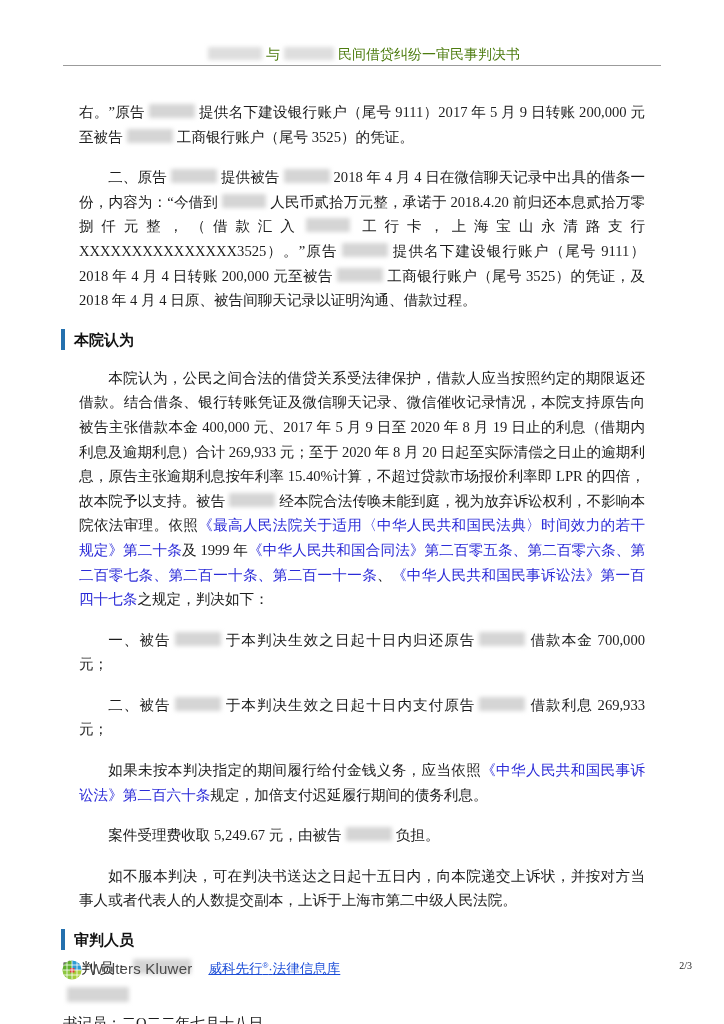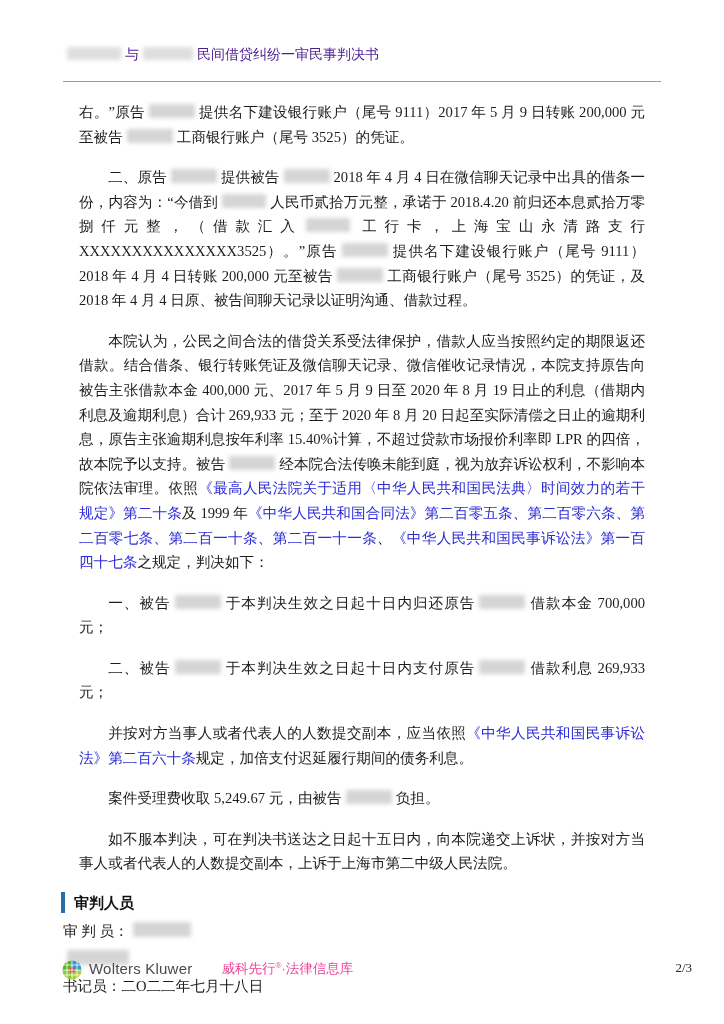--- a/index.html
+++ b/index.html
@@ -7,22 +7,22 @@
   body {
     width: 724px; height: 1024px; position: relative; overflow: hidden;
     font-family: "Liberation Serif", "DejaVu Serif", serif;
     color: #1c1c1c;
   }
   .page { position: absolute; inset: 0; background: #fff; }
 
   
   header {
     position: absolute; top: 46px; left: 63px; width: 598px;
-    font-size: 14px; color: #4c1d95;
-    padding-bottom: 17px; border-bottom: 1.5px solid #9b9b9b;
+    text-align: center; font-size: 14px; color: #4d7c0f;
+    padding-bottom: 1px; border-bottom: 1.5px solid #9b9b9b;
   }
 
   
   main {
     position: absolute; top: 84px; left: 63px; width: 598px;
     font-size: 14.6px; line-height: 24.6px; text-align: justify;
   }
   p.para { margin: 16px; }
   p.indent { text-indent: 2em; }
 
@@ -48,43 +48,44 @@
   .sig-line .blur-box { height: 15px; }
 
   
   footer {
     position: absolute; left: 62px; top: 960px; width: 630px;
     display: flex; align-items: flex-start;
     font-family: "Liberation Sans", "DejaVu Sans", sans-serif;
   }
   .logo { width: 20px; height: 20px; display: inline-block; margin-right: 7px; }
   .brand-en { font-size: 15px; color: #4a4a4a; letter-spacing: 0.2px; }
-  .brand-cn { font-size: 13.5px; color: #ec4899; margin-left: 29px; }
+  .brand-cn { font-size: 13.5px; color: #1d4ed8; margin-left: 16px; text-decoration: underline; }
   .brand-cn sup { font-size: 8px; }
   .page-num {
     margin-left: auto; font-family: "Liberation Serif", serif;
-    font-size: 13px; color: #222;
+    font-size: 10px; color: #222;
   }
 </style>
 </head>
 <body>
 
 <div class="page">
 
   <header>
     <div class="title" id="doc-title"><span class="blur-box title-blur" style="width: 54px;"></span><span>与</span><span class="blur-box title-blur" style="width: 50px;"></span><span>民间借贷纠纷一审民事判决书</span></div>
   </header>
 
   <main id="doc-body">
       <p class="para"><span>右。”原告</span><span class="blur-box" style="width: 46px;"></span><span>提供名下建设银行账户（尾号 9111）2017 年 5 月 9 日转账 200,000 元至被告</span><span class="blur-box" style="width: 46px;"></span><span>工商银行账户（尾号 3525）的凭证。</span></p>
       <p class="para indent"><span>二、原告</span><span class="blur-box" style="width: 46px;"></span><span>提供被告</span><span class="blur-box" style="width: 46px;"></span><span>2018 年 4 月 4 日在微信聊天记录中出具的借条一份，内容为：“今借到</span><span class="blur-box" style="width: 44px;"></span><span>人民币贰拾万元整，承诺于 2018.4.20 前归还本息贰拾万零捌仟元整，（借款汇入</span><span class="blur-box" style="width: 44px;"></span><span>工行卡，上海宝山永清路支行 XXXXXXXXXXXXXXX3525）。”原告</span><span class="blur-box" style="width: 46px;"></span><span>提供名下建设银行账户（尾号 9111）2018 年 4 月 4 日转账 200,000 元至被告</span><span class="blur-box" style="width: 46px;"></span><span>工商银行账户（尾号 3525）的凭证，及 2018 年 4 月 4 日原、被告间聊天记录以证明沟通、借款过程。</span></p>
+      <div class="section-header">本院认为</div>
       <p class="para indent"><span>本院认为，公民之间合法的借贷关系受法律保护，借款人应当按照约定的期限返还借款。结合借条、银行转账凭证及微信聊天记录、微信催收记录情况，本院支持原告向被告主张借款本金 400,000 元、2017 年 5 月 9 日至 2020 年 8 月 19 日止的利息（借期内利息及逾期利息）合计 269,933 元；至于 2020 年 8 月 20 日起至实际清偿之日止的逾期利息，原告主张逾期利息按年利率 15.40%计算，不超过贷款市场报价利率即 LPR 的四倍，故本院予以支持。被告</span><span class="blur-box" style="width: 46px;"></span><span>经本院合法传唤未能到庭，视为放弃诉讼权利，不影响本院依法审理。依照</span><a class="statute-link">《最高人民法院关于适用〈中华人民共和国民法典〉时间效力的若干规定》第二十条</a><span>及 1999 年</span><a class="statute-link">《中华人民共和国合同法》第二百零五条、第二百零六条、第二百零七条、第二百一十条、第二百一十一条</a><span>、</span><a class="statute-link">《中华人民共和国民事诉讼法》第一百四十七条</a><span>之规定，判决如下：</span></p>
       <p class="para indent"><span>一、被告</span><span class="blur-box" style="width: 46px;"></span><span>于本判决生效之日起十日内归还原告</span><span class="blur-box" style="width: 46px;"></span><span>借款本金 700,000 元；</span></p>
       <p class="para indent"><span>二、被告</span><span class="blur-box" style="width: 46px;"></span><span>于本判决生效之日起十日内支付原告</span><span class="blur-box" style="width: 46px;"></span><span>借款利息 269,933 元；</span></p>
-      <p class="para indent"><span>并按对方当事人或者代表人的人数提交副本，应当依照</span><a class="statute-link">《中华人民共和国民事诉讼法》第二百六十条</a><span>规定，加倍支付迟延履行期间的债务利息。</span></p>
+      <p class="para indent"><span>如果未按本判决指定的期间履行给付金钱义务，应当依照</span><a class="statute-link">《中华人民共和国民事诉讼法》第二百六十条</a><span>规定，加倍支付迟延履行期间的债务利息。</span></p>
       <p class="para indent"><span>案件受理费收取 5,249.67 元，由被告</span><span class="blur-box" style="width: 46px;"></span><span>负担。</span></p>
       <p class="para indent"><span>如不服本判决，可在判决书送达之日起十五日内，向本院递交上诉状，并按对方当事人或者代表人的人数提交副本，上诉于上海市第二中级人民法院。</span></p>
       <div class="section-header">审判人员</div>
       <div class="signature">
         <div class="sig-line"><span>审 判 员：</span><span class="blur-box" style="width: 58px;"></span></div>
         <div class="sig-line"><span class="blur-box" style="width: 62px;"></span></div>
         <div class="sig-line"><span>书记员：二O二二年七月十八日</span></div>
       </div>
     </main>
 

